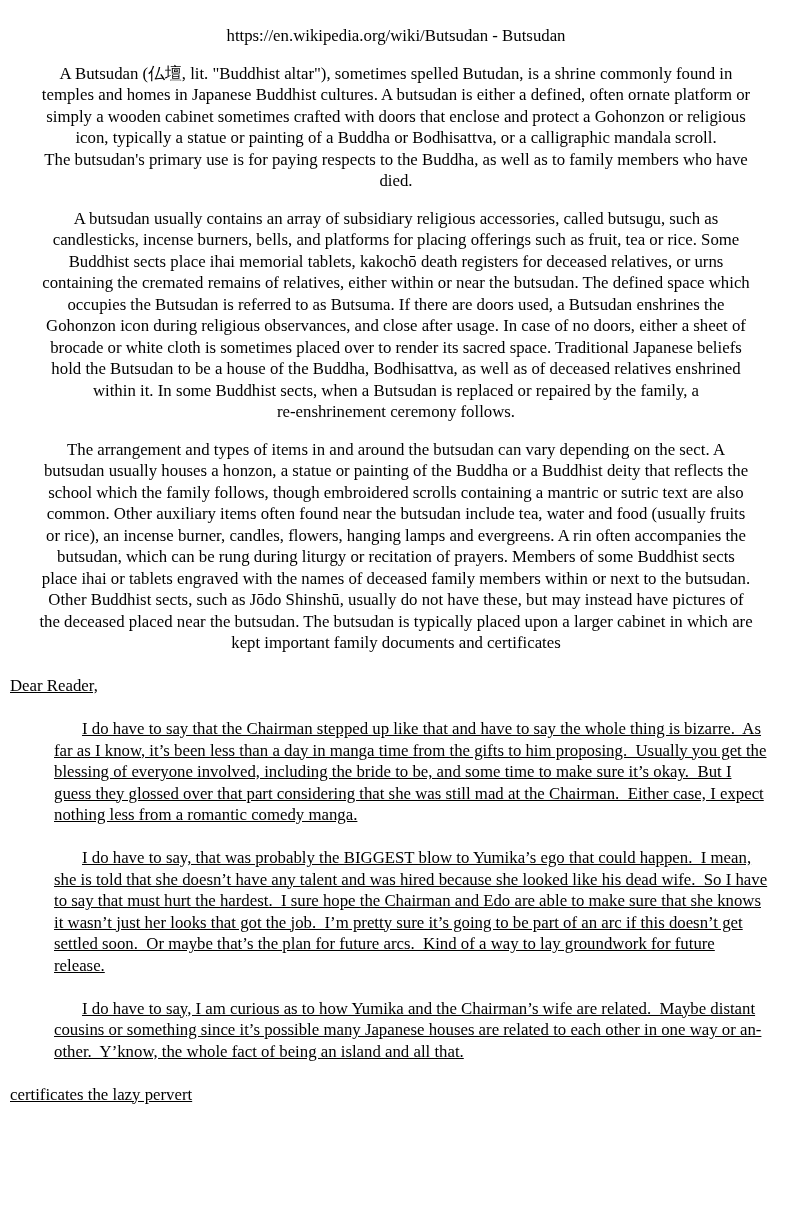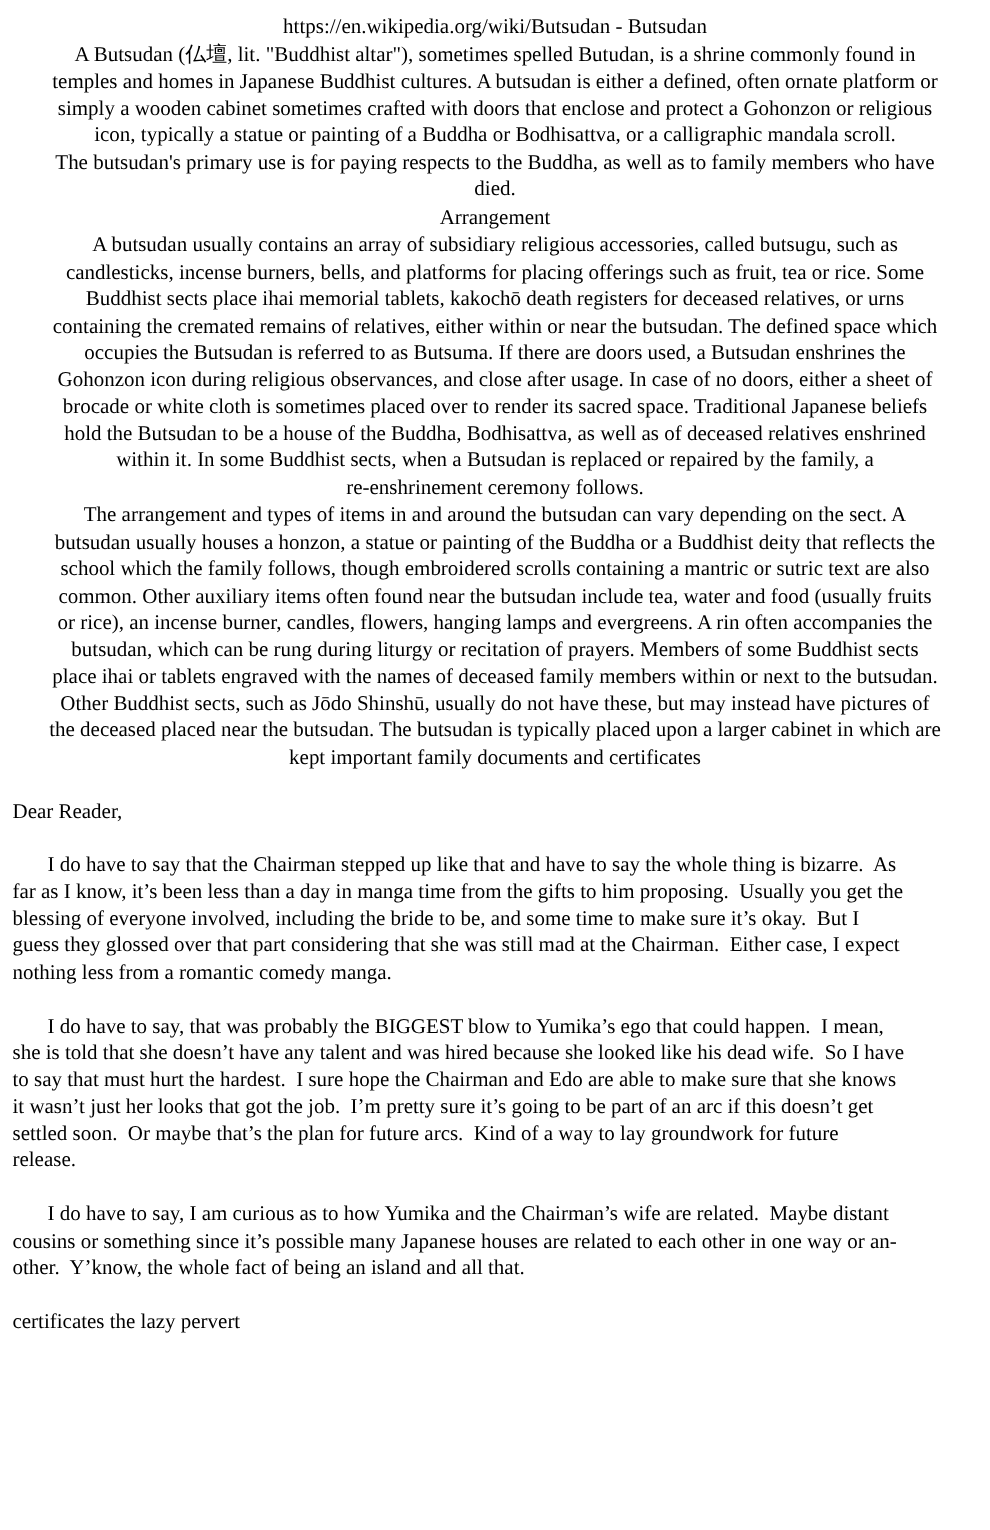--- a/index.html
+++ b/index.html
@@ -15,31 +15,33 @@
     color: #000000;
     font-family: "Liberation Serif", "DejaVu Serif", serif;
     font-size: 16.8px;
     line-height: 21.5px;
     padding: 9px 10px 0 10px;
     overflow: hidden;
   }
   .center-block {
     text-align: center;
     white-space: pre-line;
-    margin: 1px;
+    margin: 16px;
   }
   .letter {
     text-align: left;
   }
   .letter p {
     margin: 21.5px 0 0 0;
     white-space: pre-wrap;
+    text-decoration: underline;
   }
   p.para {
     text-indent: 28px;
+    margin-left: 44px;
   }
   p.sig-name {
     margin-top: 21.5px;
   }
   p.sig-email {
     margin-top: 0;
   }
 </style>
 </head>
 <body>
@@ -47,21 +49,20 @@
 <div class="page">
 
   <div>
     <div class="center-block">https://en.wikipedia.org/wiki/Butsudan - Butsudan</div>
     <div class="center-block">A Butsudan (仏壇, lit. "Buddhist altar"), sometimes spelled Butudan, is a shrine commonly found in
 temples and homes in Japanese Buddhist cultures. A butsudan is either a defined, often ornate platform or
 simply a wooden cabinet sometimes crafted with doors that enclose and protect a Gohonzon or religious
 icon, typically a statue or painting of a Buddha or Bodhisattva, or a calligraphic mandala scroll.
 The butsudan's primary use is for paying respects to the Buddha, as well as to family members who have
 died.</div>
-    <div class="center-block">Arrangement</div>
     <div class="center-block">A butsudan usually contains an array of subsidiary religious accessories, called butsugu, such as
 candlesticks, incense burners, bells, and platforms for placing offerings such as fruit, tea or rice. Some
 Buddhist sects place ihai memorial tablets, kakochō death registers for deceased relatives, or urns
 containing the cremated remains of relatives, either within or near the butsudan. The defined space which
 occupies the Butsudan is referred to as Butsuma. If there are doors used, a Butsudan enshrines the
 Gohonzon icon during religious observances, and close after usage. In case of no doors, either a sheet of
 brocade or white cloth is sometimes placed over to render its sacred space. Traditional Japanese beliefs
 hold the Butsudan to be a house of the Buddha, Bodhisattva, as well as of deceased relatives enshrined
 within it. In some Buddhist sects, when a Butsudan is replaced or repaired by the family, a
 re-enshrinement ceremony follows.</div>

